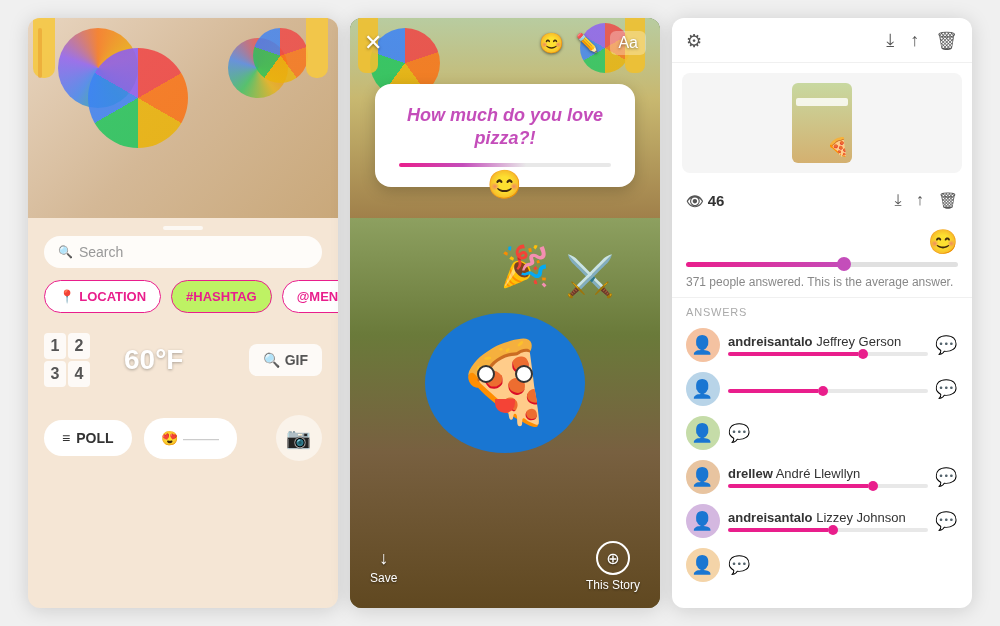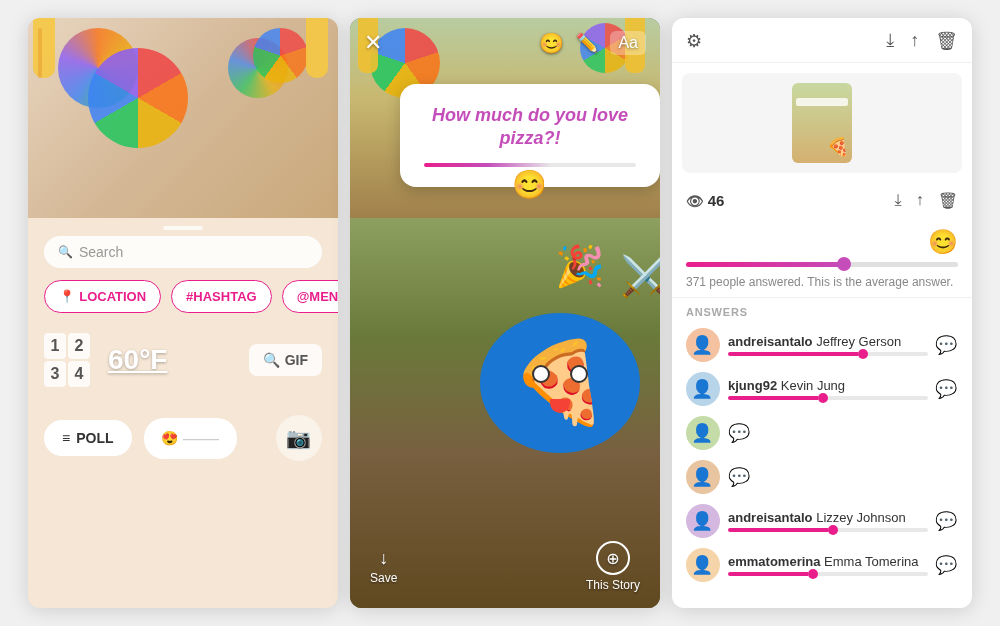--- a/index.html
+++ b/index.html
@@ -113,21 +113,21 @@
       gap: 4px;
     }
 
     .tag-location {
       background: white;
       color: #e91e8c;
       border: 1.5px solid #e91e8c;
     }
 
     .tag-hashtag {
-      background: #ffffff;
+      background: #bef264;
       color: #e91e8c;
       border: 1.5px solid #e91e8c;
     }
 
     .tag-mention {
       background: white;
       color: #e91e8c;
       border: 1.5px solid #e91e8c;
     }
 
@@ -155,22 +155,21 @@
       justify-content: center;
       font-size: 16px;
       font-weight: 700;
     }
 
     .temp-label {
       font-size: 28px;
       font-weight: 700;
       color: white;
       text-shadow: 0 1px 3px rgba(0,0,0,0.3);
-      margin-left: 8px;
-      text-decoration: underline;
+      margin-left: 24px;
     }
 
     .gif-btn {
       background: rgba(255,255,255,0.8);
       border-radius: 8px;
       padding: 8px 14px;
       display: flex;
       align-items: center;
       gap: 4px;
       font-size: 14px;
@@ -257,21 +256,21 @@
       gap: 12px;
       align-items: center;
     }
 
     .pizza-sticker-area {
       position: relative;
       z-index: 5;
       flex: 1;
       display: flex;
       flex-direction: column;
-      align-items: flex-end;
+      align-items: center;
       padding-top: 20px;
     }
 
     .question-card {
       background: white;
       border-radius: 16px;
       padding: 20px 24px;
       width: 260px;
       text-align: center;
       box-shadow: 0 4px 15px rgba(0,0,0,0.2);
@@ -487,21 +486,21 @@
     }
 
     .answers-section {
       flex: 1;
       overflow-y: auto;
       padding: 8px 14px;
     }
 
     .answers-title {
       font-size: 11px;
-      font-weight: 700;
+      font-weight: 400;
       color: #aaa;
       letter-spacing: 0.8px;
       margin-bottom: 10px;
     }
 
     .answer-item {
       display: flex;
       align-items: center;
       gap: 8px;
       margin-bottom: 10px;
@@ -757,39 +756,44 @@
           <div class="answer-dot" style="left:65%;"></div>
         </div>
       </div>
       <span class="answer-chat-icon">💬</span>
     </div>
         <div class="answer-item">
       <div class="answer-avatar av2">
         <span style="font-size:18px;color:#999;">👤</span>
       </div>
       <div class="answer-info">
-        <div class="answer-names">
-          <span class="answer-username">kjung92</span>
-          <span> Kevin Jung</span>
-        </div>
         <div class="answer-slider" style="background: linear-gradient(90deg, #e91e8c 45%, #e8e8e8 45%);">
           <div class="answer-dot" style="left:45%;"></div>
         </div>
       </div>
       <span class="answer-chat-icon">💬</span>
     </div>
         <div class="answer-item">
       <div class="answer-avatar av3">
         <span style="font-size:18px;color:#999;">👤</span>
       </div>
       <span class="answer-chat-icon">💬</span>
     </div>
         <div class="answer-item">
       <div class="answer-avatar av4">
         <span style="font-size:18px;color:#999;">👤</span>
+      </div>
+      <div class="answer-info">
+        <div class="answer-names">
+          <span class="answer-username">drellew</span>
+          <span> André Llewllyn</span>
+        </div>
+        <div class="answer-slider" style="background: linear-gradient(90deg, #e91e8c 70%, #e8e8e8 70%);">
+          <div class="answer-dot" style="left:70%;"></div>
+        </div>
       </div>
       <span class="answer-chat-icon">💬</span>
     </div>
         <div class="answer-item">
       <div class="answer-avatar av5">
         <span style="font-size:18px;color:#999;">👤</span>
       </div>
       <div class="answer-info">
         <div class="answer-names">
           <span class="answer-username">andreisantalo</span>
@@ -798,26 +802,17 @@
         <div class="answer-slider" style="background: linear-gradient(90deg, #e91e8c 50%, #e8e8e8 50%);">
           <div class="answer-dot" style="left:50%;"></div>
         </div>
       </div>
       <span class="answer-chat-icon">💬</span>
     </div>
         <div class="answer-item">
       <div class="answer-avatar av6">
         <span style="font-size:18px;color:#999;">👤</span>
       </div>
-      <div class="answer-info">
-        <div class="answer-names">
-          <span class="answer-username">emmatomerina</span>
-          <span> Emma Tomerina</span>
-        </div>
-        <div class="answer-slider" style="background: linear-gradient(90deg, #e91e8c 40%, #e8e8e8 40%);">
-          <div class="answer-dot" style="left:40%;"></div>
-        </div>
-      </div>
       <span class="answer-chat-icon">💬</span>
     </div>
       </div>
   </div>
 </div>
 
 </body></html>

